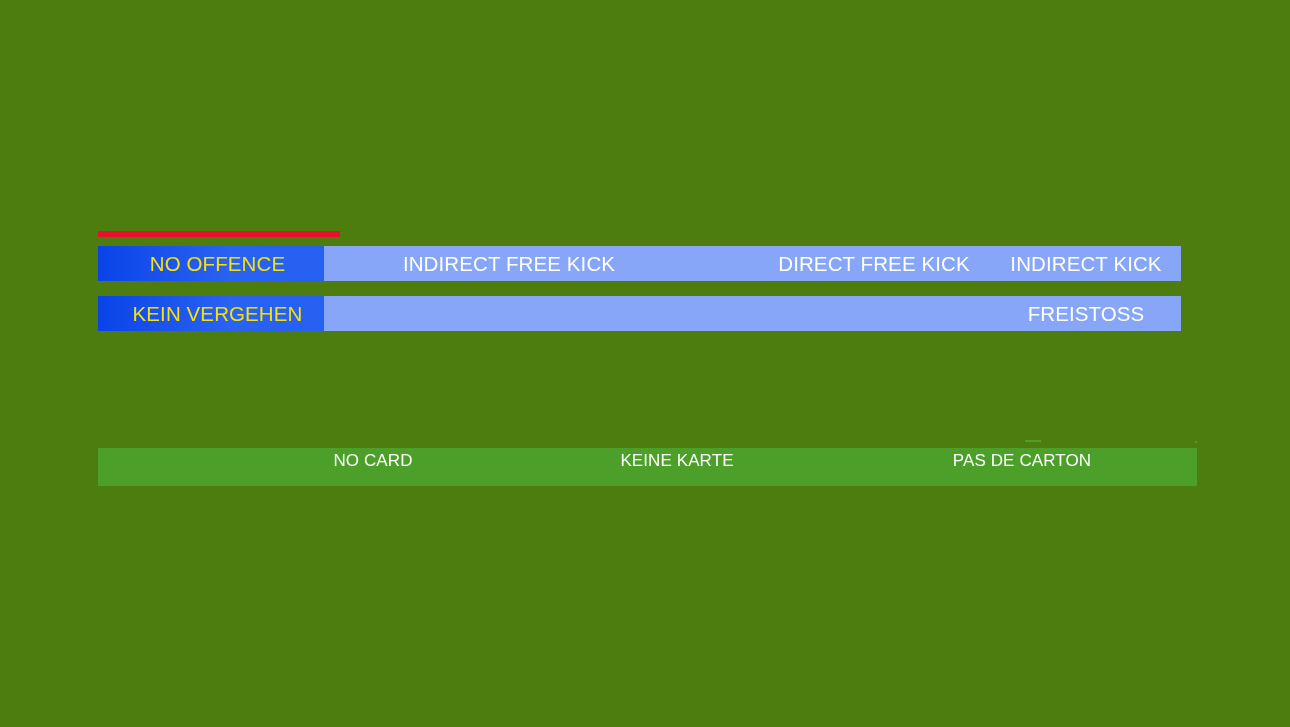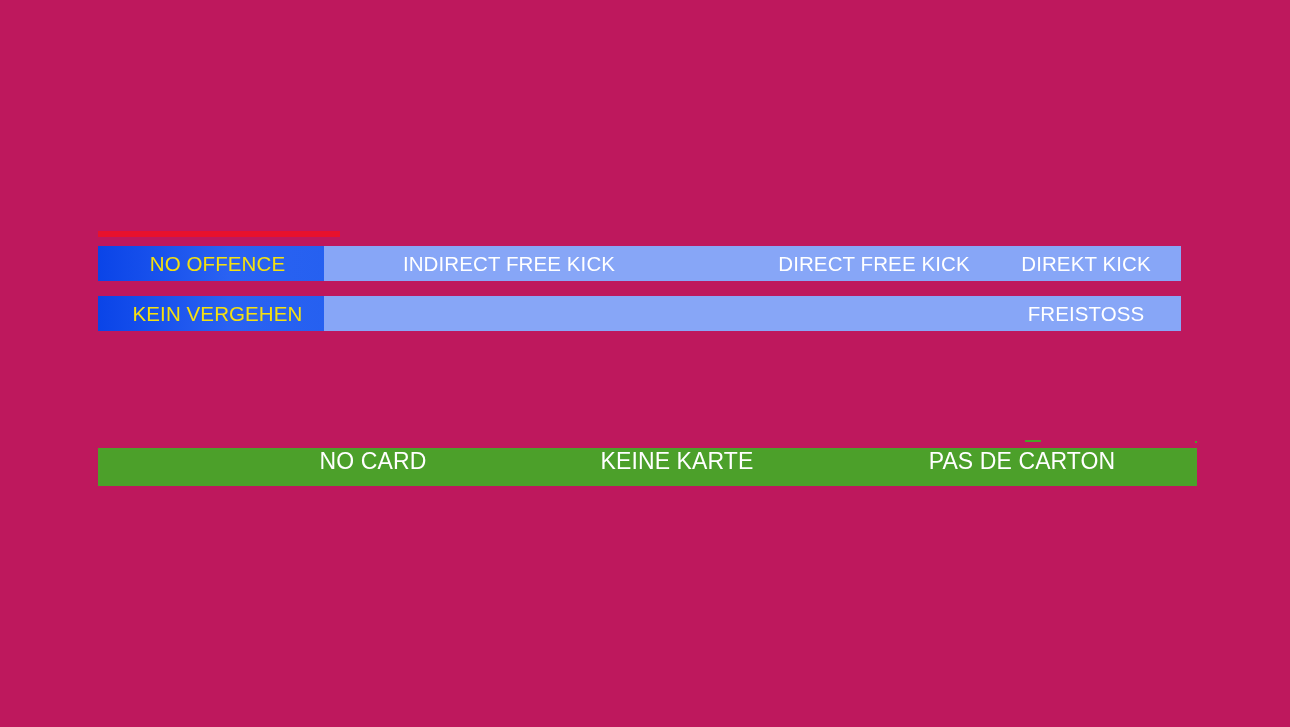--- a/index.html
+++ b/index.html
@@ -14,21 +14,21 @@
     overflow: hidden;
     font-family: "Liberation Sans", sans-serif;
     -webkit-font-smoothing: antialiased;
   }
 
   .slide {
     position: absolute;
     left: 0; top: 0;
     width: 1290px;
     height: 727px;
-    background: #be185d;
+    background: #4d7c0f;
   }
 
   
   .red-rule {
     position: absolute;
     left: 98px;
     top: 231px;
     width: 242px;
     height: 6px;
     background: #E8112D;
@@ -122,41 +122,41 @@
     background: #4CA02A;
     color: #FFFFFF;
   }
   .card-cell {
     position: absolute;
     top: 0;
     height: 26px;
     display: flex;
     align-items: center;
     justify-content: center;
-    font-size: 23px;
+    font-size: 17px;
     letter-spacing: 0.1px;
     white-space: nowrap;
   }
   .card-cell.k0 { left: 155px; width: 240px; }
   .card-cell.k1 { left: 459px; width: 240px; }
   .card-cell.k2 { left: 804px; width: 240px; }
 </style>
 </head>
 <body>
 
 <div class="slide">
 
   <div class="red-rule"></div>
 
   <div class="offence-row r0">
     <div class="cell-nooffence">NO OFFENCE</div>
     <div class="cell-sanctions">
       <div class="sanction c0">INDIRECT FREE KICK</div>
       <div class="sanction c1">DIRECT FREE KICK</div>
-      <div class="sanction c2">DIREKT KICK</div>
+      <div class="sanction c2">INDIRECT KICK</div>
     </div>
   </div>
 
   <div class="offence-row r1">
     <div class="cell-nooffence">KEIN VERGEHEN</div>
     <div class="cell-sanctions">
       <div class="sanction c2">FREISTOSS</div>
     </div>
   </div>
 

